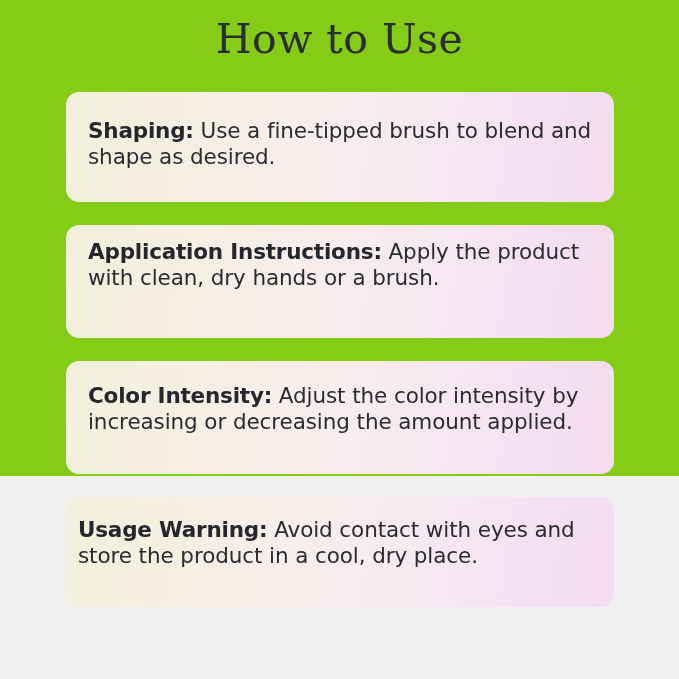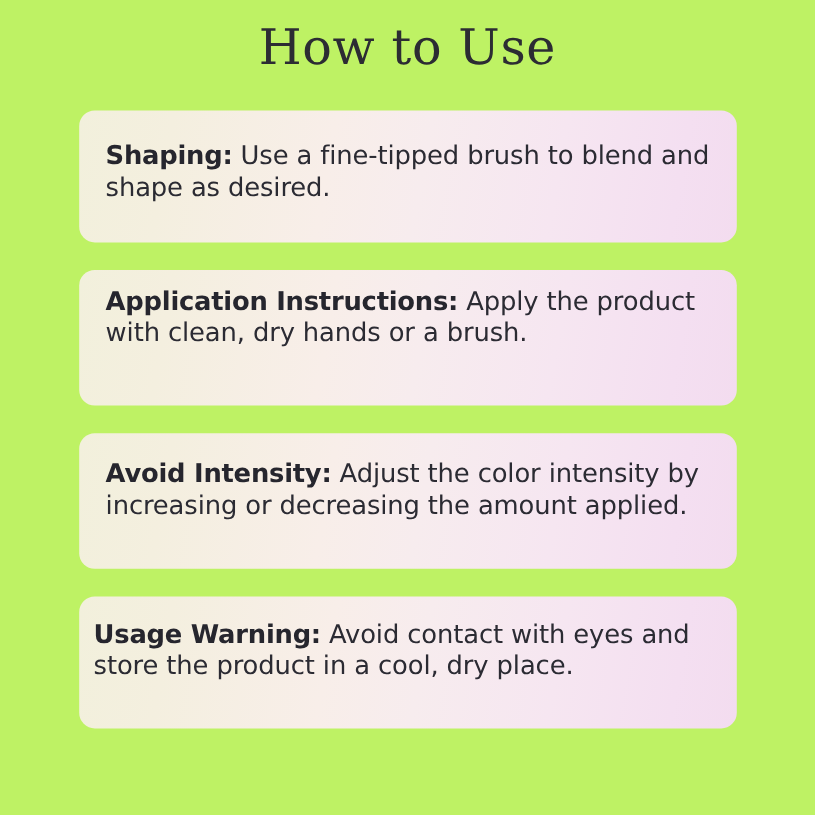--- a/index.html
+++ b/index.html
@@ -11,22 +11,22 @@
     width: 679px;
     height: 679px;
     background: #f1f1f1;
     font-family: "Liberation Sans", sans-serif;
     overflow: hidden;
   }
 
   .page {
     position: relative;
     width: 679px;
-    height: 679px;
-    background: #bef264;
+    height: 476px;
+    background: #84cc16;
     box-sizing: border-box;
   }
 
   .page-title {
     position: absolute;
     left: 0;
     top: 18px;
     width: 679px;
     text-align: center;
     font-family: "DejaVu Serif", "Liberation Serif", serif;
@@ -97,21 +97,21 @@
 
     <div class="card card-2">
       <div class="card-text"><span class="card-label">Shaping:</span><span> Use a fine-tipped brush to blend and shape as desired.</span></div>
     </div>
 
     <div class="card card-1">
       <div class="card-text"><span class="card-label">Application Instructions:</span><span> Apply the product with clean, dry hands or a brush.</span></div>
     </div>
 
     <div class="card card-3">
-      <div class="card-text"><span class="card-label">Avoid Intensity:</span><span> Adjust the color intensity by increasing or decreasing the amount applied.</span></div>
+      <div class="card-text"><span class="card-label">Color Intensity:</span><span> Adjust the color intensity by increasing or decreasing the amount applied.</span></div>
     </div>
 
     <div class="card card-4">
       <div class="card-text"><span class="card-label">Usage Warning:</span><span> Avoid contact with eyes and store the product in a cool, dry place.</span></div>
     </div>
 
   </div>
 </div>
 
 </body></html>

